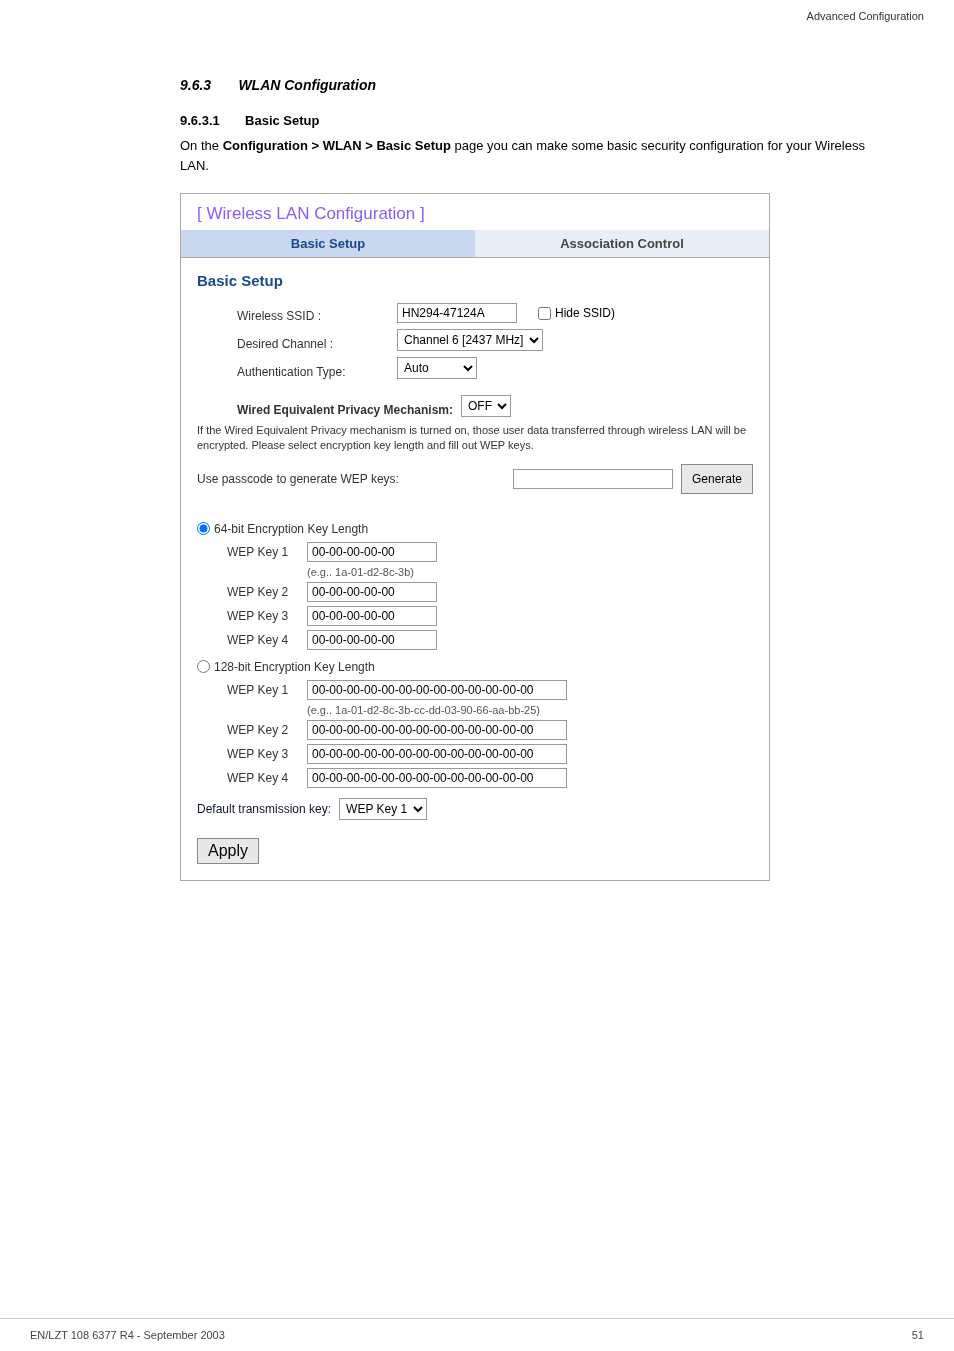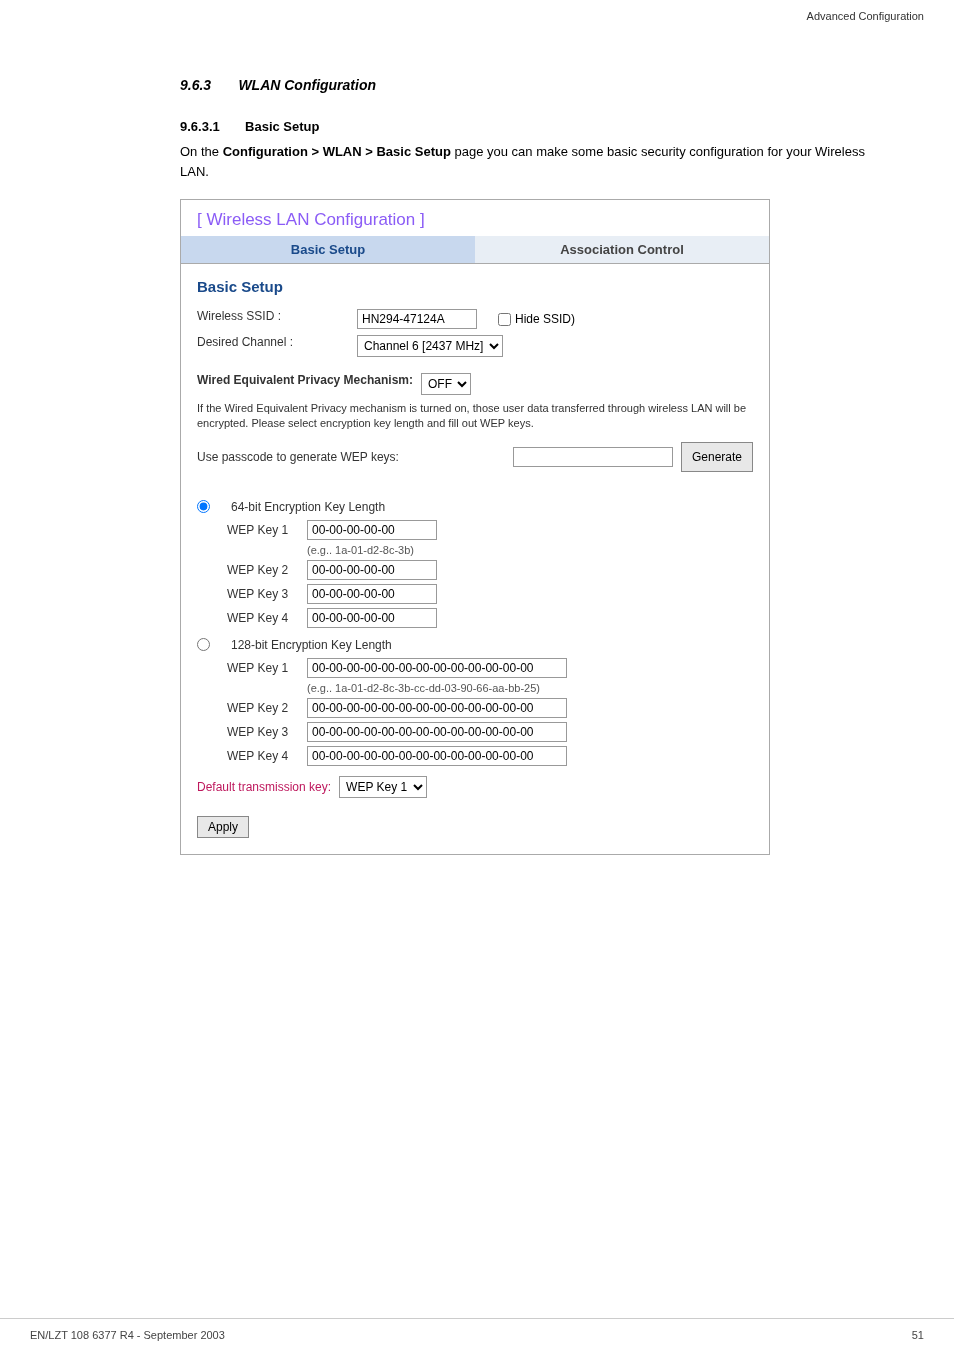--- a/index.html
+++ b/index.html
@@ -32,21 +32,21 @@
       font-size: 14px;
       font-weight: bold;
       margin-bottom: 8px;
       margin-top: 30px;
       font-style: italic;
     }
     .sub-heading {
       font-size: 13px;
       font-weight: bold;
       margin-bottom: 8px;
-      margin-top: 26px;
+      margin-top: 20px;
     }
     .intro-text {
       font-size: 13px;
       margin-bottom: 18px;
       line-height: 1.5;
     }
     .intro-text b {
       font-weight: bold;
     }
 
@@ -90,22 +90,23 @@
       padding: 14px 16px 16px 16px;
     }
     .panel-section-title {
       font-size: 15px;
       font-weight: bold;
       color: #1a4a8a;
       margin-bottom: 14px;
     }
     .form-row {
       display: flex;
-      align-items: flex-start;
+      align-items: flex-end;
       margin-bottom: 6px;
+      margin-left: 40px;
     }
     .form-label {
       width: 160px;
       font-size: 12px;
       color: #333;
       flex-shrink: 0;
     }
     .form-control-area {
       display: flex;
       align-items: center;
@@ -154,21 +155,21 @@
     }
     .passcode-input {
       width: 200px;
     }
     .encryption-section {
       margin-bottom: 10px;
     }
     .encryption-header {
       display: flex;
       align-items: center;
-      gap: 21px;
+      gap: 4px;
       margin-bottom: 6px;
     }
     .encryption-title {
       font-size: 12px;
       color: #333;
     }
     .wep-key-row {
       display: flex;
       align-items: center;
       margin-bottom: 4px;
@@ -191,28 +192,28 @@
       padding-left: 110px;
       margin-bottom: 4px;
     }
     .default-tx-row {
       display: flex;
       align-items: center;
       margin: 10px 0;
     }
     .default-tx-label {
       font-size: 12px;
-      color: #be185d;
+      color: #0f172a;
       margin-right: 8px;
     }
     .apply-btn {
       border: 1px solid #888;
       background: #e8e8e8;
       padding: 3px 10px;
-      font-size: 12px;
+      font-size: 16px;
       cursor: pointer;
       margin-top: 8px;
     }
     .footer-bar {
       position: absolute;
       bottom: 0;
       left: 0;
       right: 0;
       padding: 10px 30px;
       display: flex;
@@ -286,20 +287,28 @@
 
         <div class="form-row">
           <div class="form-label">Desired Channel :</div>
           <div class="form-control-area">
             <select>
               <option>Channel 6 [2437 MHz]</option>
             </select>
           </div>
         </div>
 
+        <div class="form-row">
+          <div class="form-label">Authentication Type:</div>
+          <div class="form-control-area">
+            <select style="width:80px;">
+              <option>Auto</option>
+            </select>
+          </div>
+        </div>
 
         <div style="height:10px;"></div>
 
         <div class="form-row">
           <div class="form-label" style="width:auto; margin-right:8px;">
             <b>Wired Equivalent Privacy Mechanism:</b>
           </div>
           <div class="form-control-area">
             <select style="width:50px;">
               <option>OFF</option>

